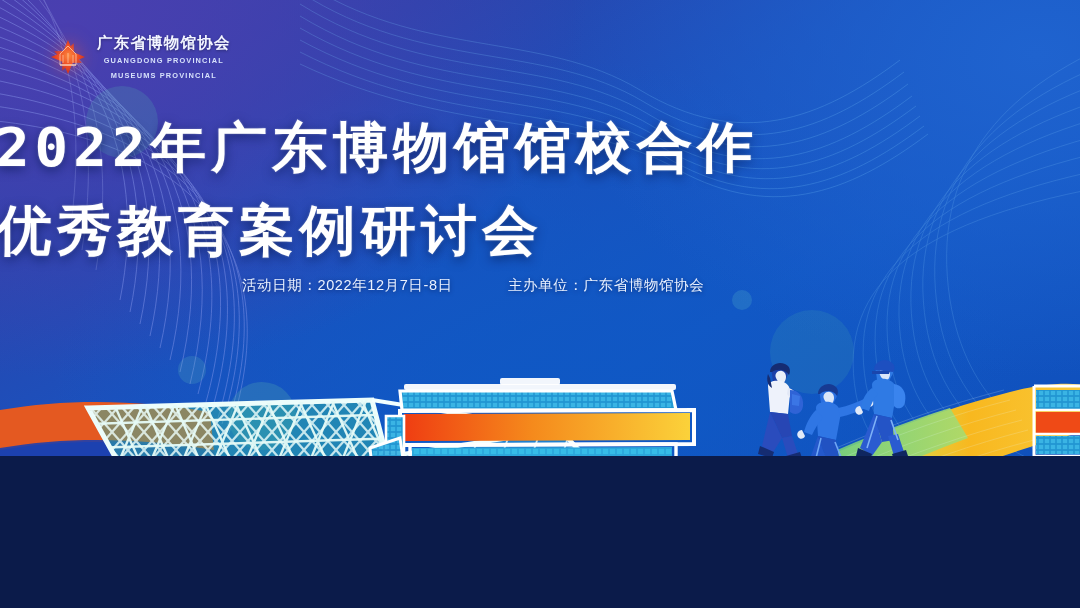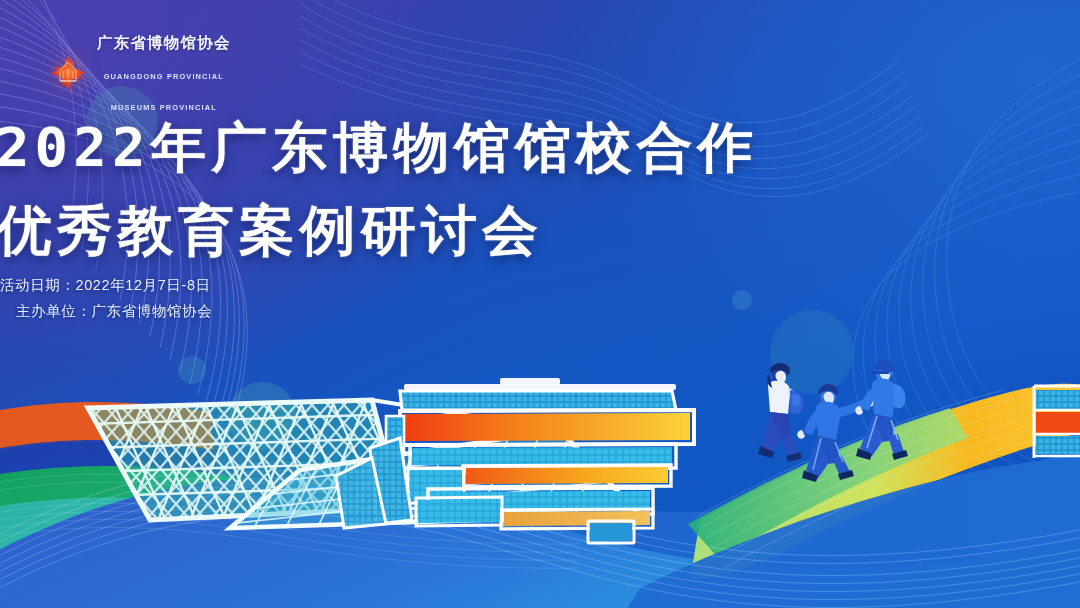--- a/index.html
+++ b/index.html
@@ -1,50 +1,50 @@
 <!DOCTYPE html>
 <html><head>
 <meta charset="utf-8">
 <style>
   html,body{margin:0;padding:0;background:#0b1b4a;}
   *{box-sizing:border-box;}
   .poster{
-    position:relative;width:1080px;height:608px;overflow:hidden;
+    position:relative;width:1080px;height:456px;overflow:hidden;
     font-family:"Liberation Sans","DejaVu Sans",sans-serif;
     background:
       radial-gradient(900px 620px at 6% 4%, #4a3fb0 0%, rgba(74,63,176,0) 58%),
       radial-gradient(760px 520px at 96% 12%, #1f63cf 0%, rgba(31,99,207,0) 62%),
       radial-gradient(700px 520px at 50% 92%, #0f58c4 0%, rgba(15,88,196,0) 70%),
       linear-gradient(152deg,#3c3fa6 0%, #2a45ad 22%, #1b51bd 46%, #1358c6 68%, #0f4fbb 100%);
   }
   .layer{position:absolute;inset:0;}
   .noclick{pointer-events:none;}
   svg{display:block;}
 
   
   .logo{position:absolute;left:48px;top:33px;display:flex;align-items:center;gap:9px;}
   .logo-mark{width:40px;height:40px;flex:0 0 40px;filter:drop-shadow(0 0 9px rgba(255,90,50,.55));}
   .logo-text{display:flex;flex-direction:column;line-height:1;padding-top:2px;}
   .logo-cn{font-size:15.5px;color:#f2f5ff;letter-spacing:1.2px;font-weight:600;
            text-shadow:0 1px 3px rgba(0,0,0,.35);}
-  .logo-en{font-size:7.4px;color:#d6e0fb;letter-spacing:1.15px;margin-top:20px;line-height:1.5;
+  .logo-en{font-size:7.4px;color:#d6e0fb;letter-spacing:1.15px;margin-top:4px;line-height:1.5;
            text-align:center;font-weight:600;}
 
   
   .title-wrap{position:absolute;left:12px;right:0;top:112px;text-align:left;}
   .t-line{
     color:#ffffff;font-weight:700;white-space:nowrap;
     font-family:"DejaVu Sans Mono","Liberation Sans",sans-serif;
     text-shadow:0 3px 10px rgba(4,18,70,.62), 0 0 2px rgba(255,255,255,.45);
   }
   .t1{font-size:54px;letter-spacing:5px;transform:scaleX(1.03);}
   .t2{font-size:54px;letter-spacing:5px;margin-top:10px;transform:scaleX(1.03);}
 
   
-  .info{position:absolute;top:272px;left:0;right:0;display:flex;justify-content:center;gap:0;flex-direction:column;}
+  .info{position:absolute;top:272px;left:0;right:0;display:flex;justify-content:center;gap:0;}
   .info-col-a{width:250px;text-align:left;}
   .info-col-b{width:330px;text-align:left;margin-left:16px;}
   .info-line{font-size:14.5px;color:#eaf1ff;letter-spacing:.6px;line-height:26px;white-space:nowrap;
              text-shadow:0 1px 4px rgba(2,14,60,.55);}
 
   
   .students{position:absolute;left:748px;top:358px;width:190px;height:135px;}
 </style>
 </head>
 <body>

